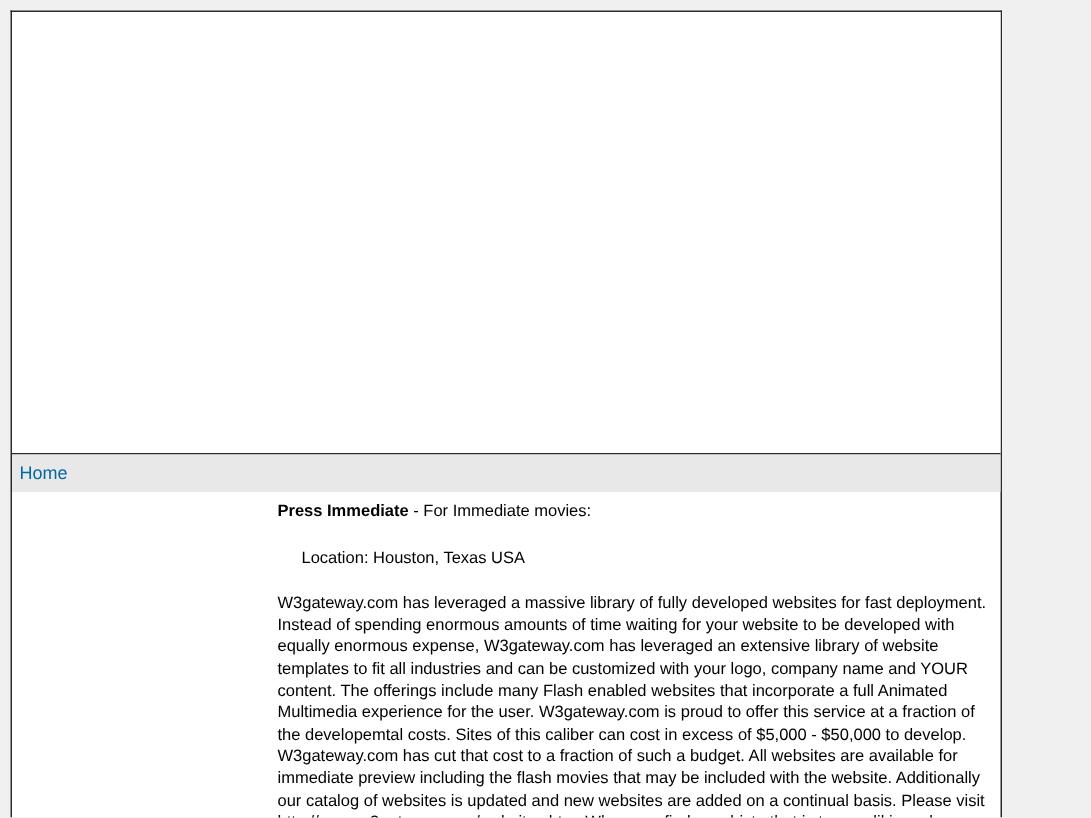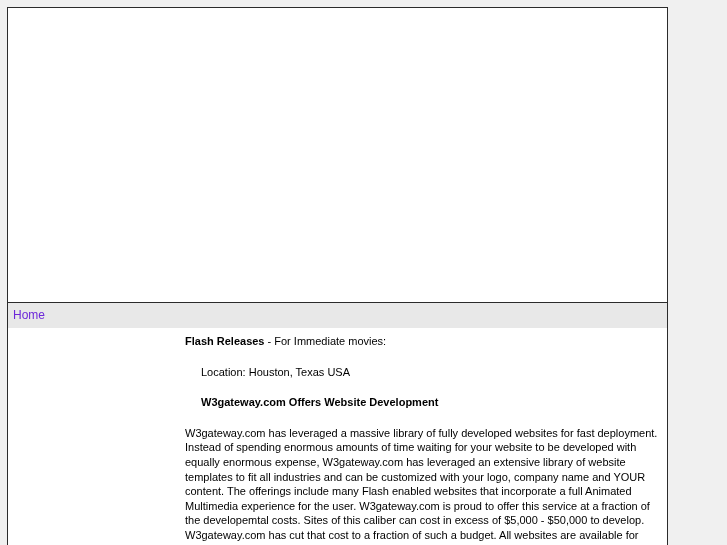--- a/index.html
+++ b/index.html
@@ -32,21 +32,21 @@
     border-bottom: 1px solid #2b2b2b;
   }
   .nav-bar {
     height: 25px;
     background: #e8e8e8;
     line-height: 25px;
     padding-left: 5px;
     font-size: 12px;
   }
   .home-link {
-    color: #6d28d9;
+    color: #0369a1;
     text-decoration: none;
     cursor: pointer;
   }
   .content {
     margin-left: 177px;
     width: 483px;
     padding-top: 6px;
     font-size: 11px;
     line-height: 14.6px;
   }
@@ -71,23 +71,22 @@
 <div class="site-frame">
 
   <div class="banner-placeholder"></div>
 
   <div class="nav-bar">
     <a class="home-link">Home</a>
   </div>
 
   <div class="content">
 
-    <p class="press-line"><span class="bold">Flash Releases</span><span> - For Immediate movies:</span></p>
+    <p class="press-line"><span class="bold">Press Immediate</span><span> - For Immediate movies:</span></p>
 
     <p class="location-line">Location: Houston, Texas USA</p>
 
-    <p class="headline-line">W3gateway.com Offers Website Development</p>
 
     <p class="body-paragraph">W3gateway.com has leveraged a massive library of fully developed websites for fast deployment. Instead of spending enormous amounts of time waiting for your website to be developed with equally enormous expense, W3gateway.com has leveraged an extensive library of website templates to fit all industries and can be customized with your logo, company name and YOUR content. The offerings include many Flash enabled websites that incorporate a full Animated Multimedia experience for the user. W3gateway.com is proud to offer this service at a fraction of the developemtal costs. Sites of this caliber can cost in excess of $5,000 - $50,000 to develop. W3gateway.com has cut that cost to a fraction of such a budget. All websites are available for immediate preview including the flash movies that may be included with the website. Additionally our catalog of websites is updated and new websites are added on a continual basis. Please visit http://www.w3gateway.com/websites.htm. When you find a webiste that is to your liking, please email</p>
 
   </div>
 
 </div>
 
 </body></html>

